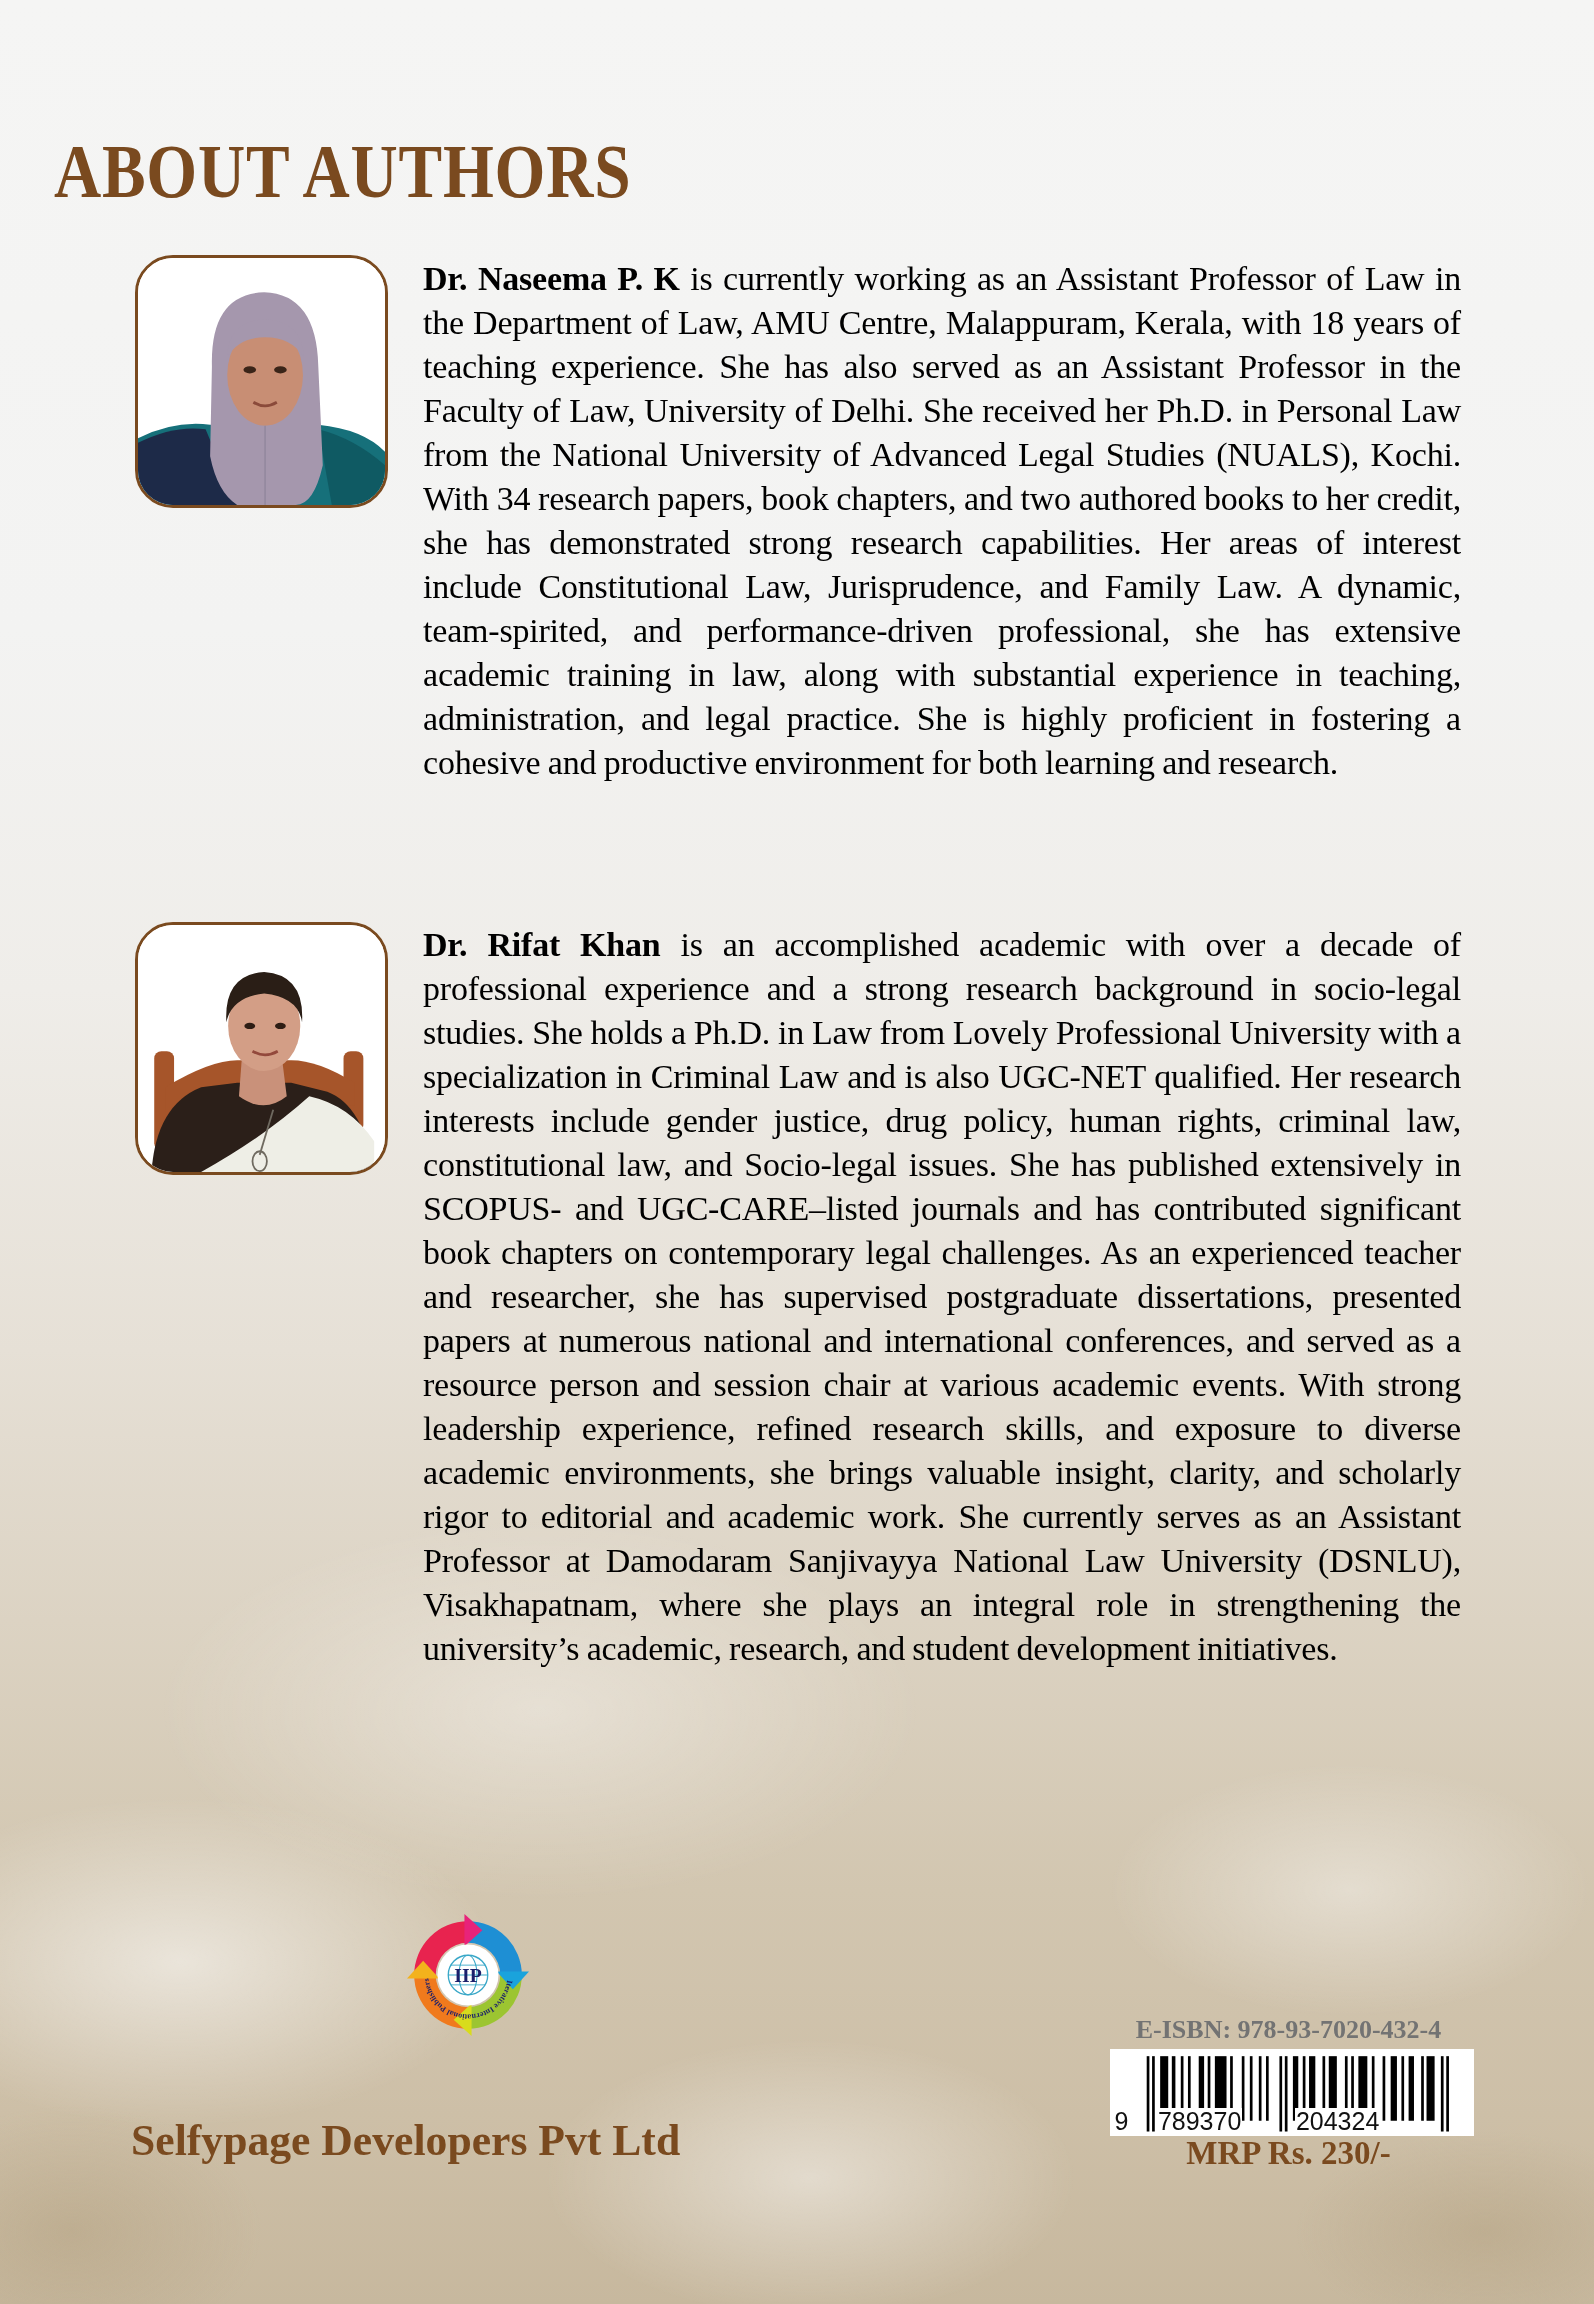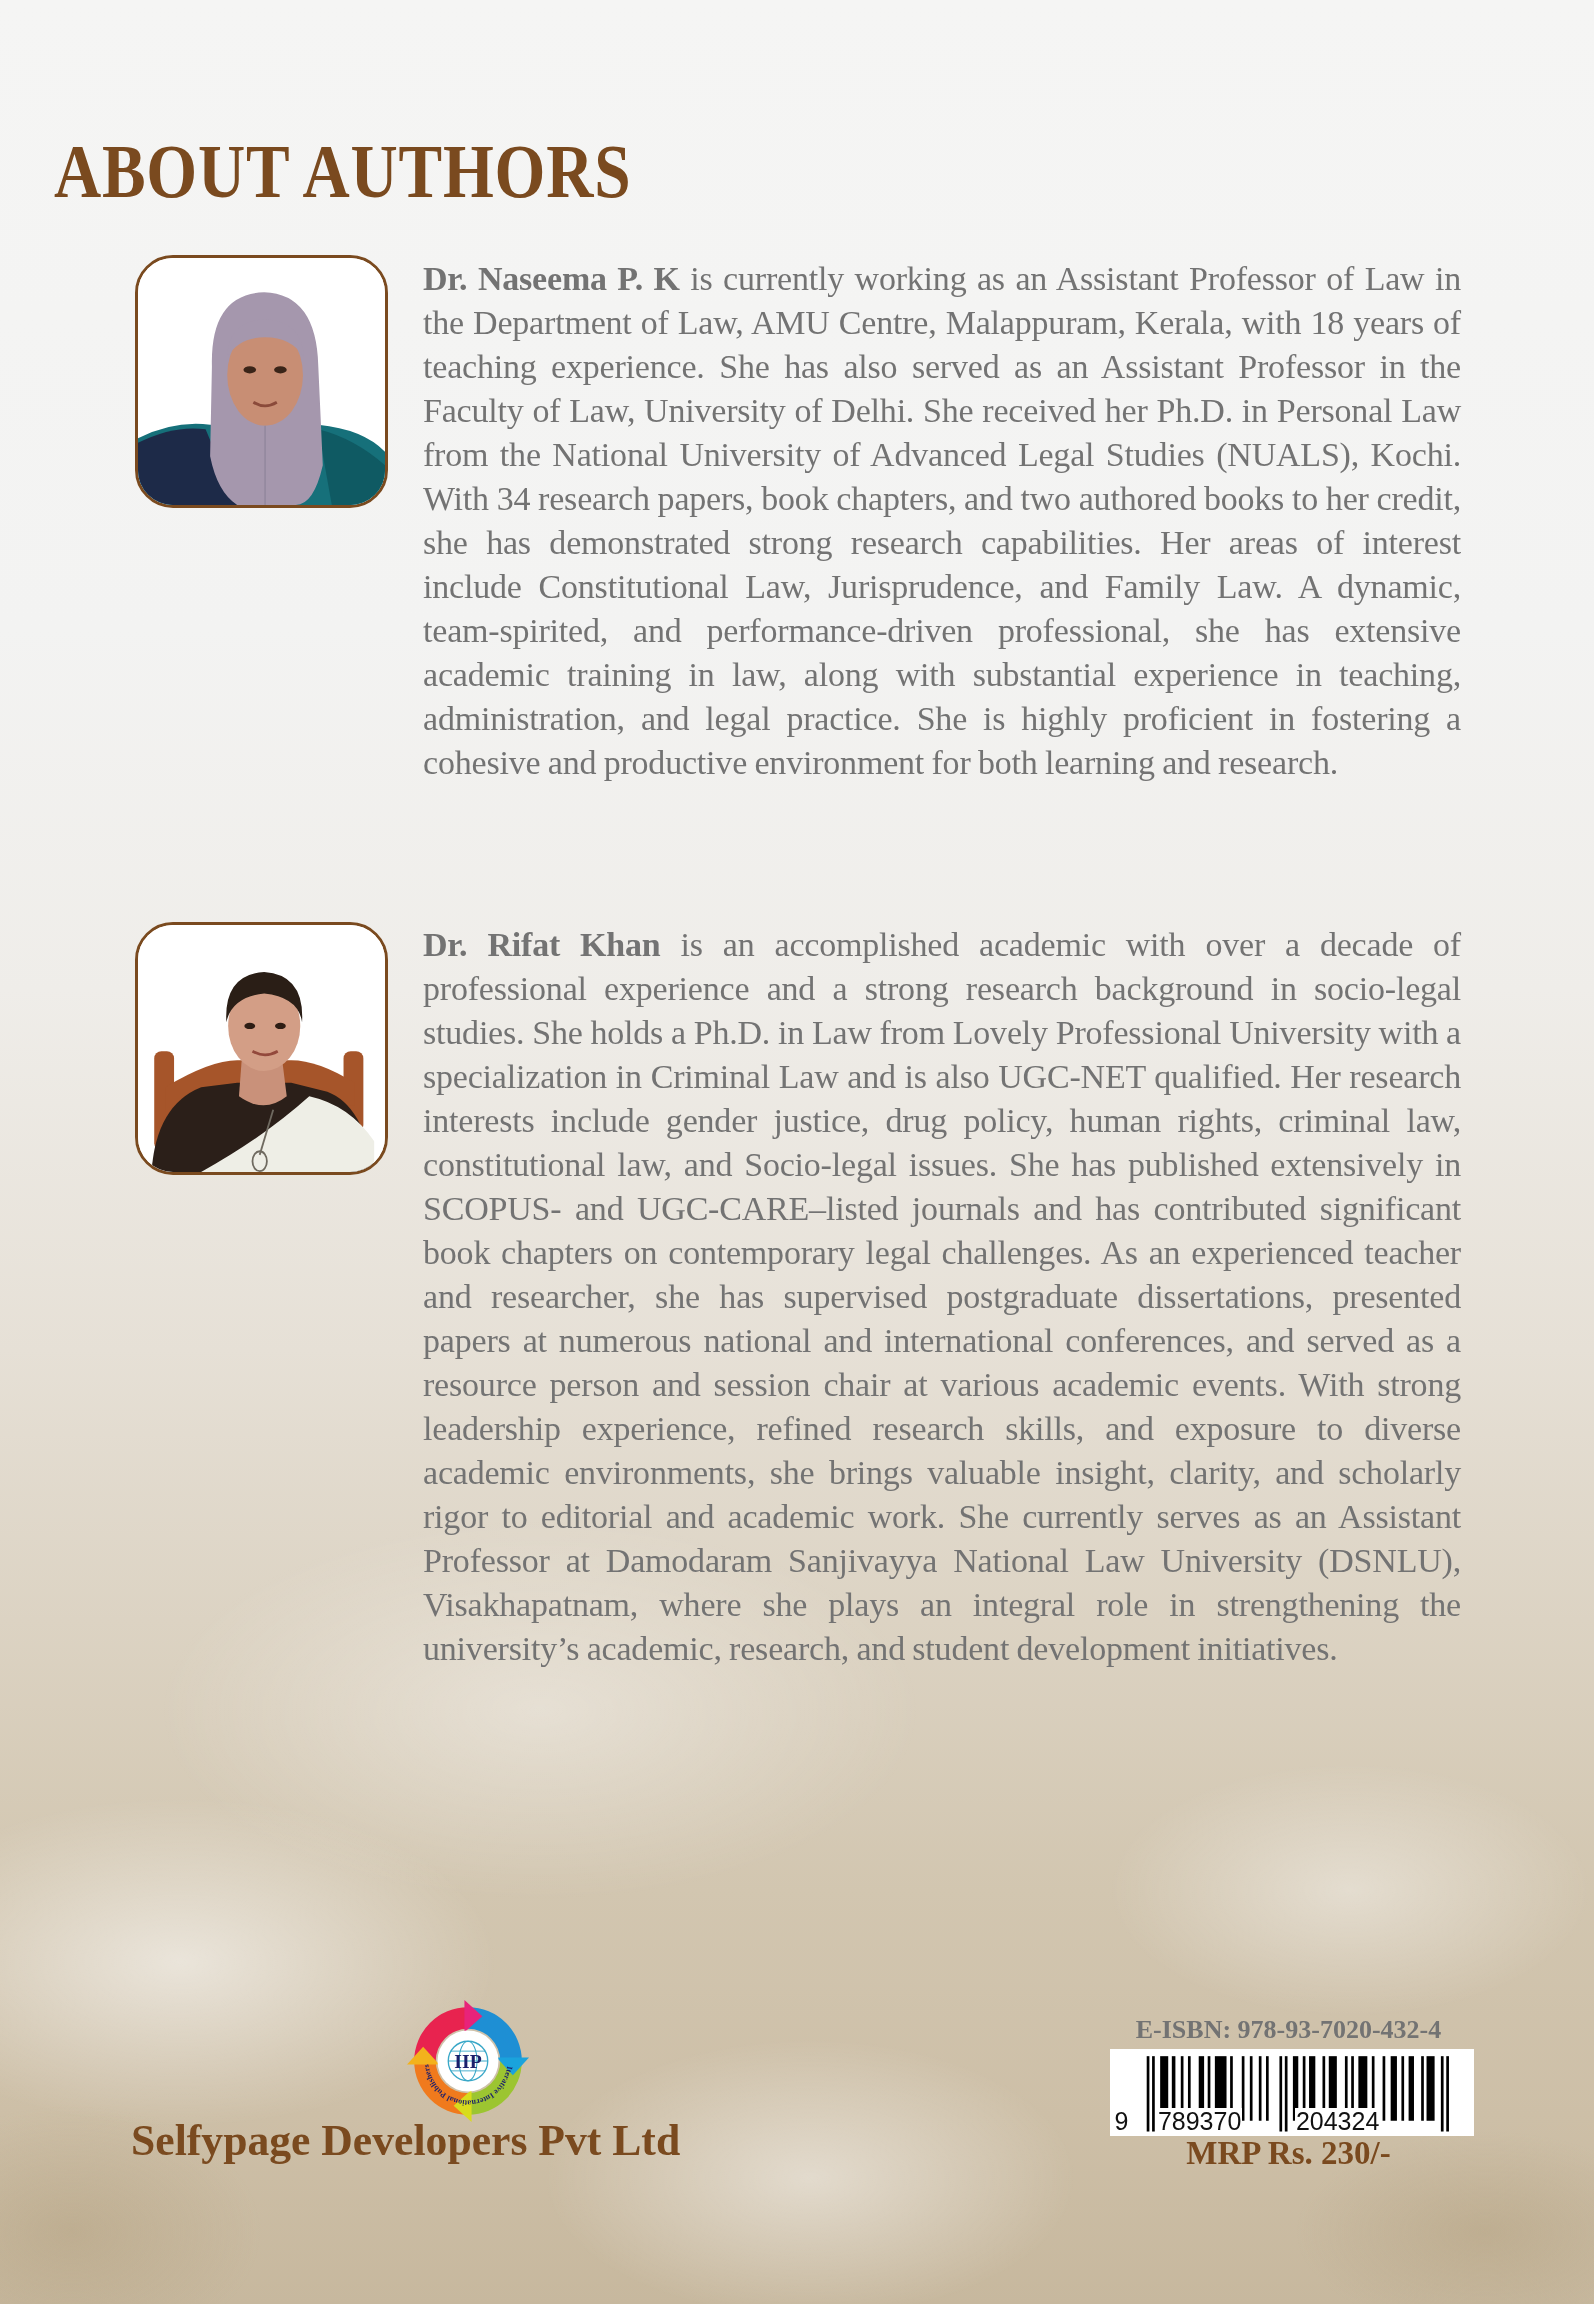--- a/index.html
+++ b/index.html
@@ -34,27 +34,27 @@
   .photo {
     position: absolute; left: 135px; width: 247px; height: 247px;
     border: 3.6px solid #7a4a1f; border-radius: 38px;
     background: #ffffff; overflow: hidden;
   }
   .photo svg { width: 100%; height: 100%; display: block; }
   .bio {
     position: absolute; left: 423px; width: 1038px;
     font-size: 34px; line-height: 44px;
     text-align: justify; margin: 0;
-    color: #737373;
+    color: #000000;
     letter-spacing: -0.2px;
     word-spacing: -0.9px;
   }
   .bio b { font-weight: bold; }
   .logo {
-    position: absolute; left: 407px; top: 2000px; width: 122px; height: 122px;
+    position: absolute; left: 407px; top: 1914px; width: 122px; height: 122px;
   }
   .publisher {
     position: absolute; left: 131px; top: 2113px; margin: 0;
     font-weight: bold; font-size: 45px; line-height: 54px;
     color: #7a4a1f; white-space: nowrap;
     transform: scaleX(0.97); transform-origin: left center;
   }
   .isbn {
     position: absolute; left: 1103px; width: 371px; top: 2014px;
     text-align: center; font-weight: bold; font-size: 26px; line-height: 32px;

